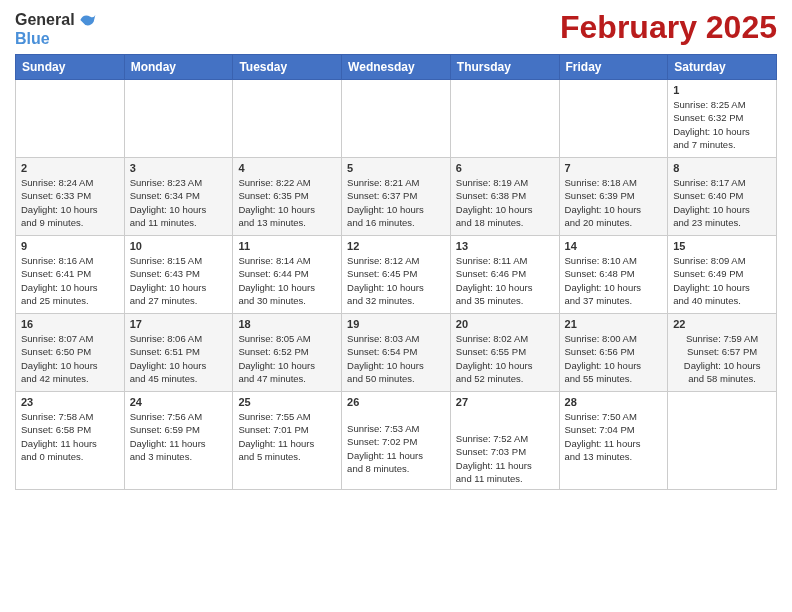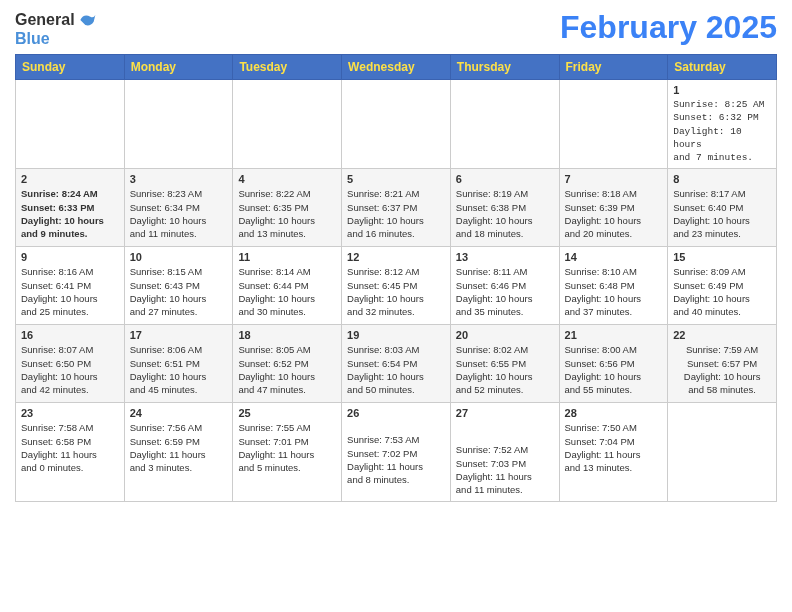--- a/index.html
+++ b/index.html
@@ -38,35 +38,35 @@
       width: 20px;
       height: 20px;
       margin-left: 2px;
     }
     .title-section {
       text-align: right;
     }
     .month-title {
       font-size: 32px;
       font-weight: bold;
-      color: #3b82f6;
+      color: #b91c1c;
       line-height: 1.1;
     }
     .location {
       font-size: 14px;
       color: #333;
     }
     .calendar {
       width: 100%;
       border-collapse: collapse;
       border: 1px solid #ccc;
     }
     .calendar th {
       background-color: #4472c4;
-      color: #fde047;
+      color: #ffffff;
       text-align: left;
       padding: 5px 6px;
       font-size: 12px;
       font-weight: bold;
       border: 1px solid #3a62b0;
     }
     .calendar td {
       vertical-align: top;
       padding: 4px 5px;
       border: 1px solid #ccc;
@@ -132,30 +132,30 @@
     <tbody id="calendar-body">
     <tr>
           <td class="empty-cell"></td>
           <td class="empty-cell"></td>
           <td class="empty-cell"></td>
           <td class="empty-cell"></td>
           <td class="empty-cell"></td>
           <td class="empty-cell"></td>
           <td>
             <span class="day-number">1</span>
-            <div class="day-info" style="white-space: pre-line; font-family: Liberation Mono, monospace;">Sunrise: 8:25 AM
+            <div class="day-info" style="white-space: pre-line;">Sunrise: 8:25 AM
 Sunset: 6:32 PM
 Daylight: 10 hours
 and 7 minutes.</div>
           </td>
         </tr>
         <tr>
           <td>
             <span class="day-number">2</span>
-            <div class="day-info" style="white-space: pre-line; font-weight: bold;">Sunrise: 8:24 AM
+            <div class="day-info" style="white-space: pre-line;">Sunrise: 8:24 AM
 Sunset: 6:33 PM
 Daylight: 10 hours
 and 9 minutes.</div>
           </td>
           <td>
             <span class="day-number">3</span>
             <div class="day-info" style="white-space: pre-line;">Sunrise: 8:23 AM
 Sunset: 6:34 PM
 Daylight: 10 hours
 and 11 minutes.</div>

